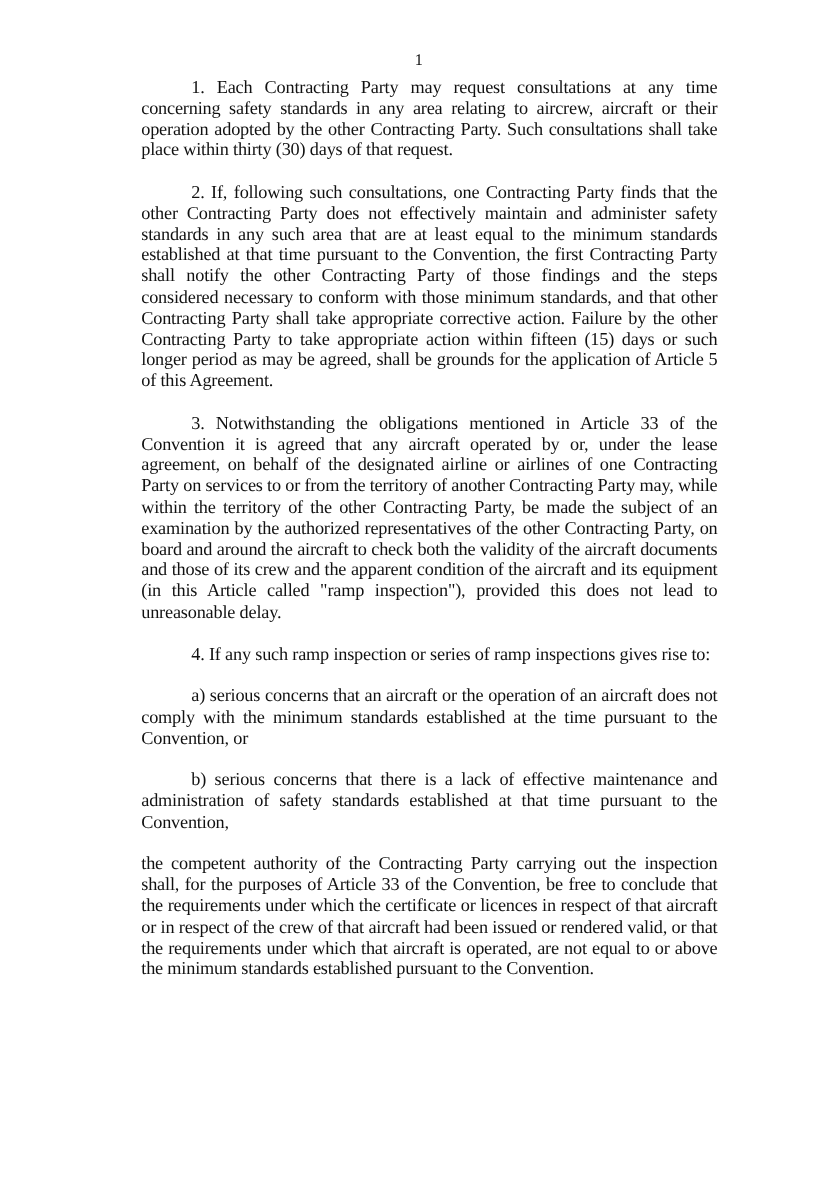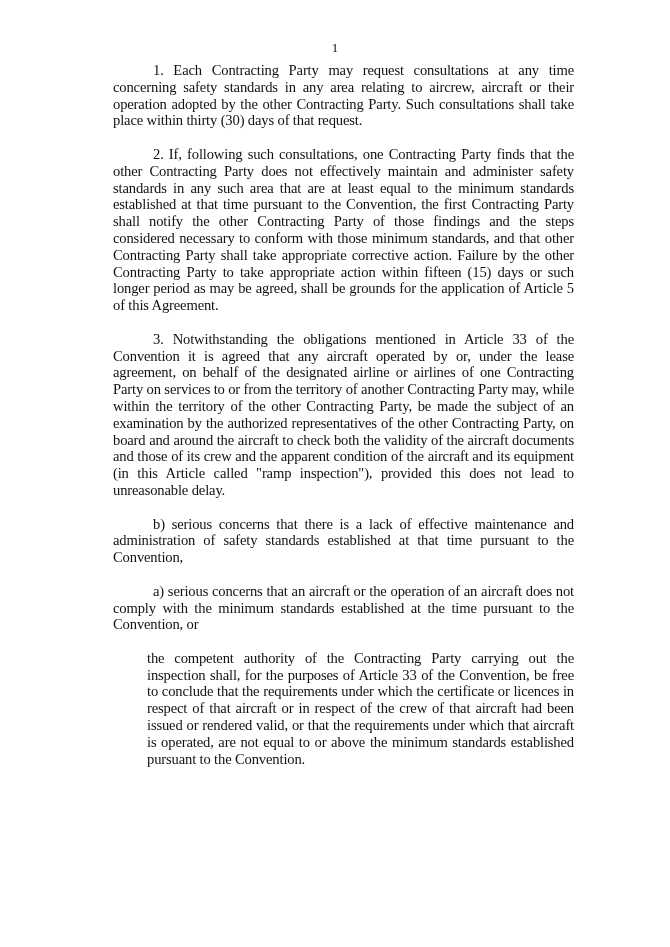--- a/index.html
+++ b/index.html
@@ -11,29 +11,30 @@
     .page-number {
       position: absolute; top: 40px; left: 0; width: 670px; text-align: center;
       font-size: 13px; line-height: 16px;
     }
     .body-text {
       position: absolute; left: 113px; top: 62px; width: 461px;
       font-size: 14.6px; line-height: 16.8px; text-align: justify;
       letter-spacing: -0.15px;
     }
     .para { margin: 0 0 16.8px 0; text-indent: 40px; }
-    .para.noindent { text-indent: 0; margin-left: 34px; }
+    .para.noindent { text-indent: 0; }
     .gap-extra { margin-top: 16.8px; }
   </style>
 </head>
 <body>
 
 <div class="page">
   <div class="page-number">1</div>
   <div class="body-text">
     <p class="para">1. Each Contracting Party may request consultations at any time concerning safety standards in any area relating to aircrew, aircraft or their operation adopted by the other Contracting Party. Such consultations shall take place within thirty (30) days of that request.</p>
     <p class="para">2. If, following such consultations, one Contracting Party finds that the other Contracting Party does not effectively maintain and administer safety standards in any such area that are at least equal to the minimum standards established at that time pursuant to the Convention, the first Contracting Party shall notify the other Contracting Party of those findings and the steps considered necessary to conform with those minimum standards, and that other Contracting Party shall take appropriate corrective action. Failure by the other Contracting Party to take appropriate action within fifteen (15) days or such longer period as may be agreed, shall be grounds for the application of Article 5 of this Agreement.</p>
     <p class="para">3. Notwithstanding the obligations mentioned in Article 33 of the Convention it is agreed that any aircraft operated by or, under the lease agreement, on behalf of the designated airline or airlines of one Contracting Party on services to or from the territory of another Contracting Party may, while within the territory of the other Contracting Party, be made the subject of an examination by the authorized representatives of the other Contracting Party, on board and around the aircraft to check both the validity of the aircraft documents and those of its crew and the apparent condition of the aircraft and its equipment (in this Article called "ramp inspection"), provided this does not lead to unreasonable delay.</p>
+    <p class="para">4. If any such ramp inspection or series of ramp inspections gives rise to:</p>
+    <p class="para">a) serious concerns that an aircraft or the operation of an aircraft does not comply with the minimum standards established at the time pursuant to the Convention, or</p>
     <p class="para">b) serious concerns that there is a lack of effective maintenance and administration of safety standards established at that time pursuant to the Convention,</p>
-    <p class="para">a) serious concerns that an aircraft or the operation of an aircraft does not comply with the minimum standards established at the time pursuant to the Convention, or</p>
     <p class="para noindent gap-extra">the competent authority of the Contracting Party carrying out the inspection shall, for the purposes of Article 33 of the Convention, be free to conclude that the requirements under which the certificate or licences in respect of that aircraft or in respect of the crew of that aircraft had been issued or rendered valid, or that the requirements under which that aircraft is operated, are not equal to or above the minimum standards established pursuant to the Convention.</p>
   </div>
 </div>
 
 </body></html>

